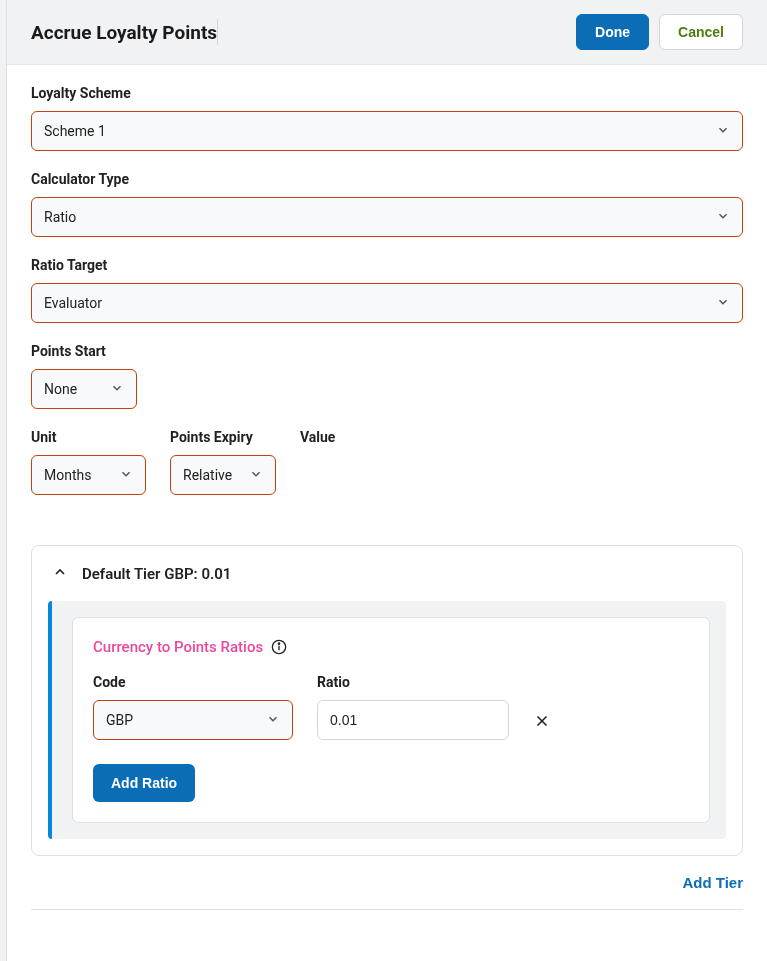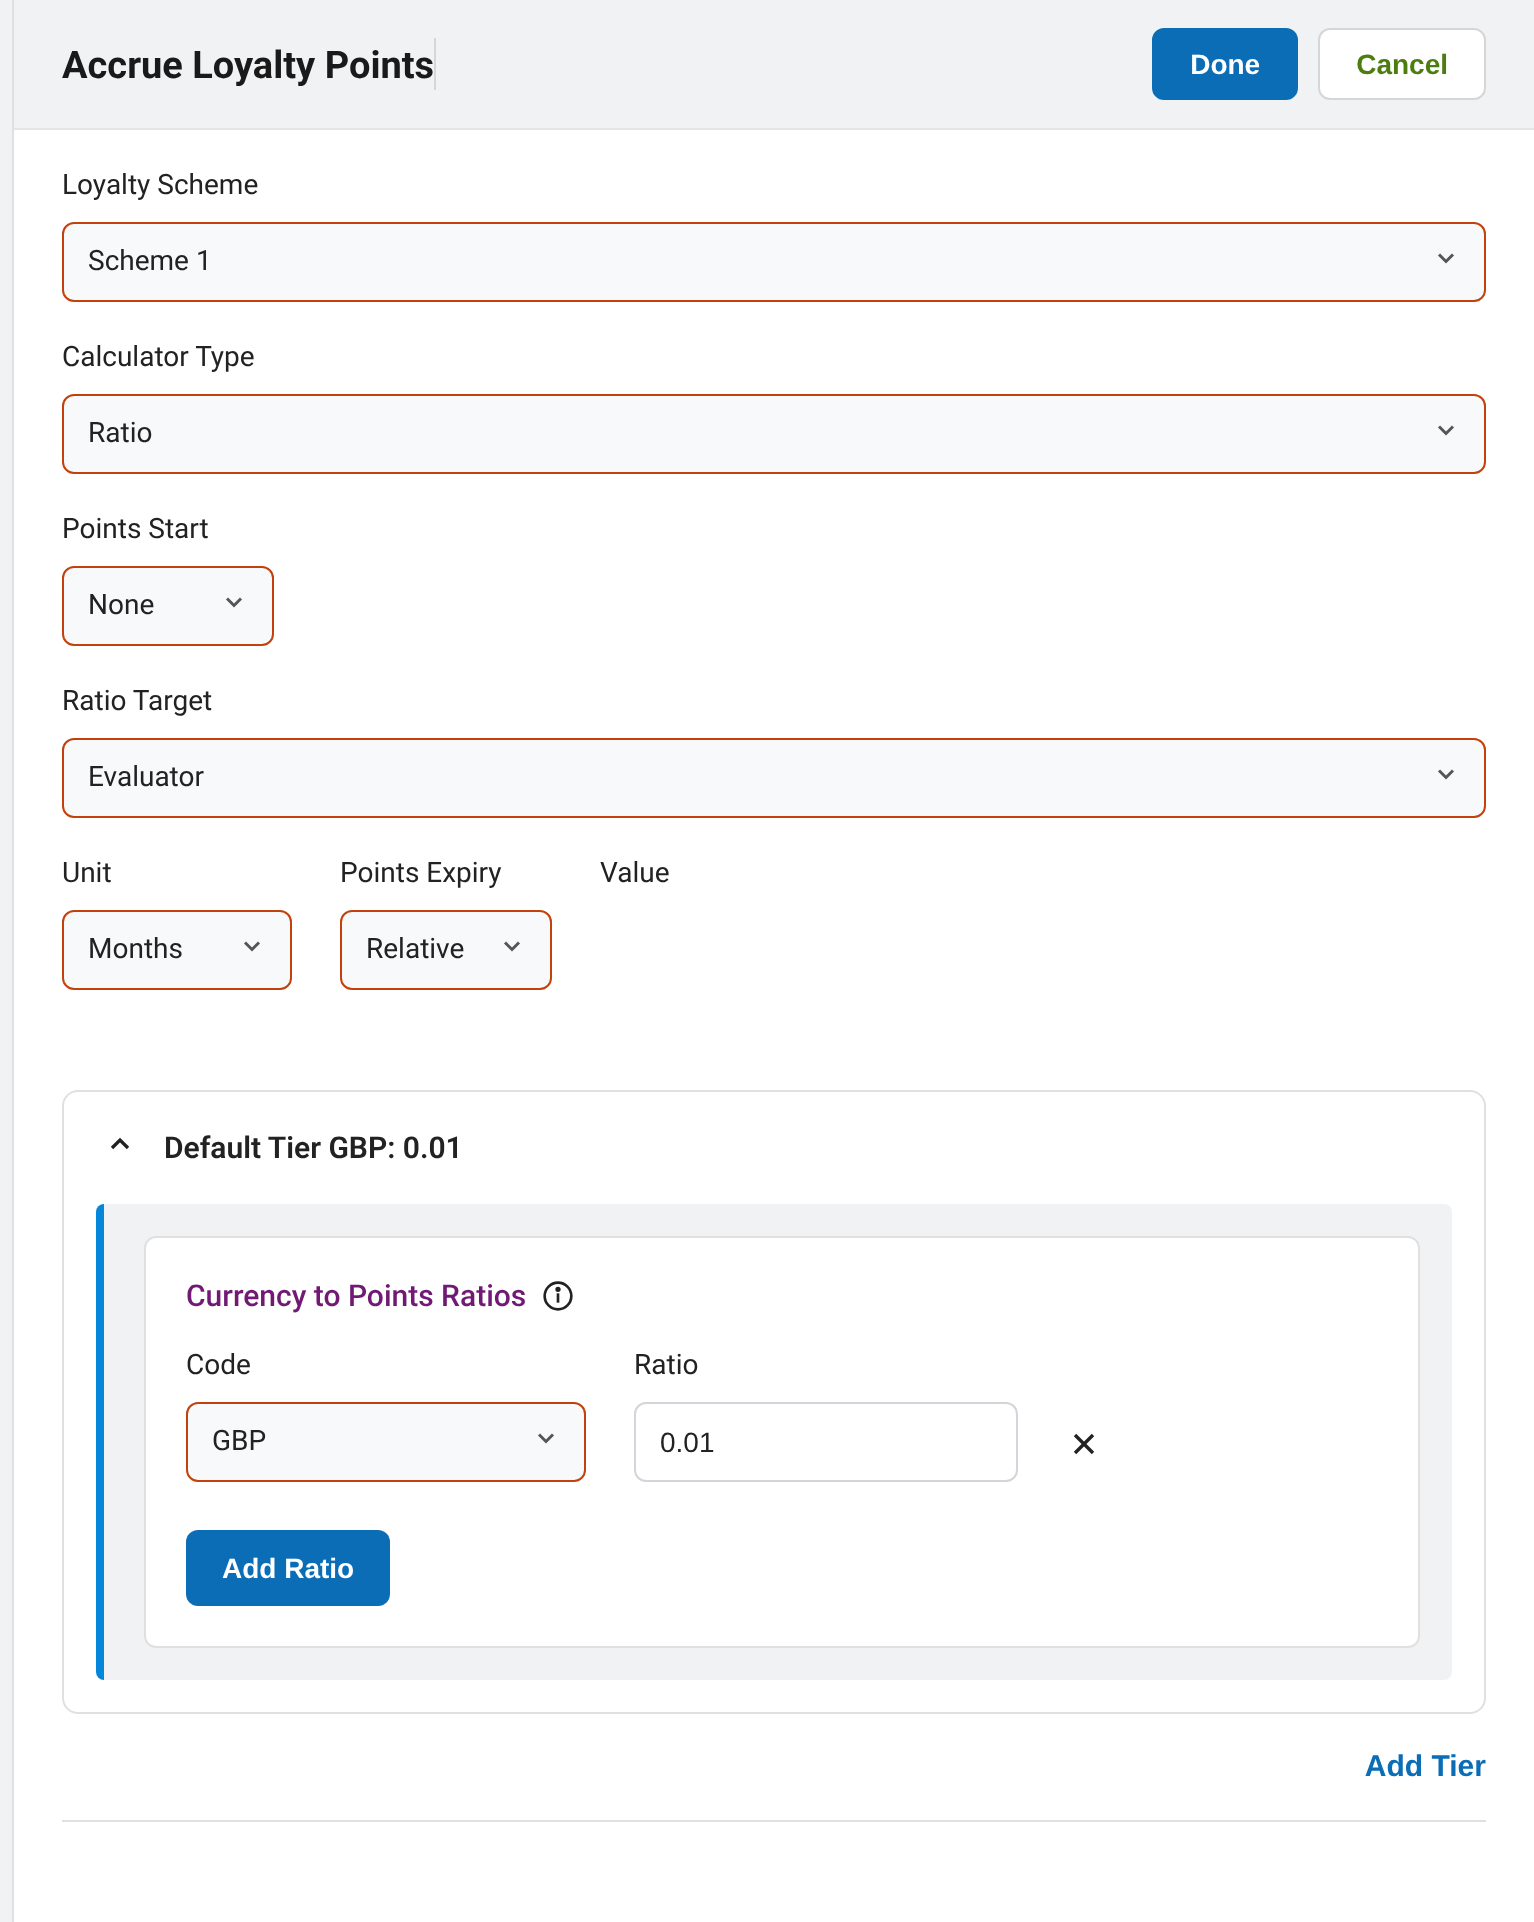--- a/index.html
+++ b/index.html
@@ -65,21 +65,21 @@
     }
     .modal-body {
       padding: 20px 24px;
     }
     .form-group {
       margin-bottom: 20px;
     }
     .form-label {
       display: block;
       font-size: 14px;
-      font-weight: 400;
+      font-weight: 700;
       color: #222;
       margin-bottom: 10px;
     }
     .select-control {
       position: relative;
       width: 100%;
     }
     .select-control.narrow {
       width: 106px;
     }
@@ -146,21 +146,21 @@
     }
     .tier-card {
       background: #fff;
       border: 1px solid #e0e0e0;
       border-radius: 6px;
       padding: 20px;
     }
     .card-title {
       font-size: 15px;
       font-weight: 500;
-      color: #701a75;
+      color: #ec4899;
       display: flex;
       align-items: center;
       gap: 8px;
       margin-bottom: 18px;
     }
     .info-icon {
       width: 16px;
       height: 16px;
     }
     .ratio-row {
@@ -251,38 +251,38 @@
           <span class="chevron-icon">
             <svg width="14" height="14" viewBox="0 0 24 24" fill="none" stroke="#555" stroke-width="2.5">
                 <polyline points="6 9 12 15 18 9"></polyline>
               </svg>
           </span>
         </div>
       </div>
     </div>
 
     <div class="form-group">
-      <label class="form-label">Points Start</label>
-      <div class="select-control narrow">
+      <label class="form-label">Ratio Target</label>
+      <div class="select-control">
         <div class="select-field">
-          <span>None</span>
+          <span>Evaluator</span>
           <span class="chevron-icon">
             <svg width="14" height="14" viewBox="0 0 24 24" fill="none" stroke="#555" stroke-width="2.5">
                 <polyline points="6 9 12 15 18 9"></polyline>
               </svg>
           </span>
         </div>
       </div>
     </div>
 
     <div class="form-group">
-      <label class="form-label">Ratio Target</label>
-      <div class="select-control">
+      <label class="form-label">Points Start</label>
+      <div class="select-control narrow">
         <div class="select-field">
-          <span>Evaluator</span>
+          <span>None</span>
           <span class="chevron-icon">
             <svg width="14" height="14" viewBox="0 0 24 24" fill="none" stroke="#555" stroke-width="2.5">
                 <polyline points="6 9 12 15 18 9"></polyline>
               </svg>
           </span>
         </div>
       </div>
     </div>
 
     <div class="row">

